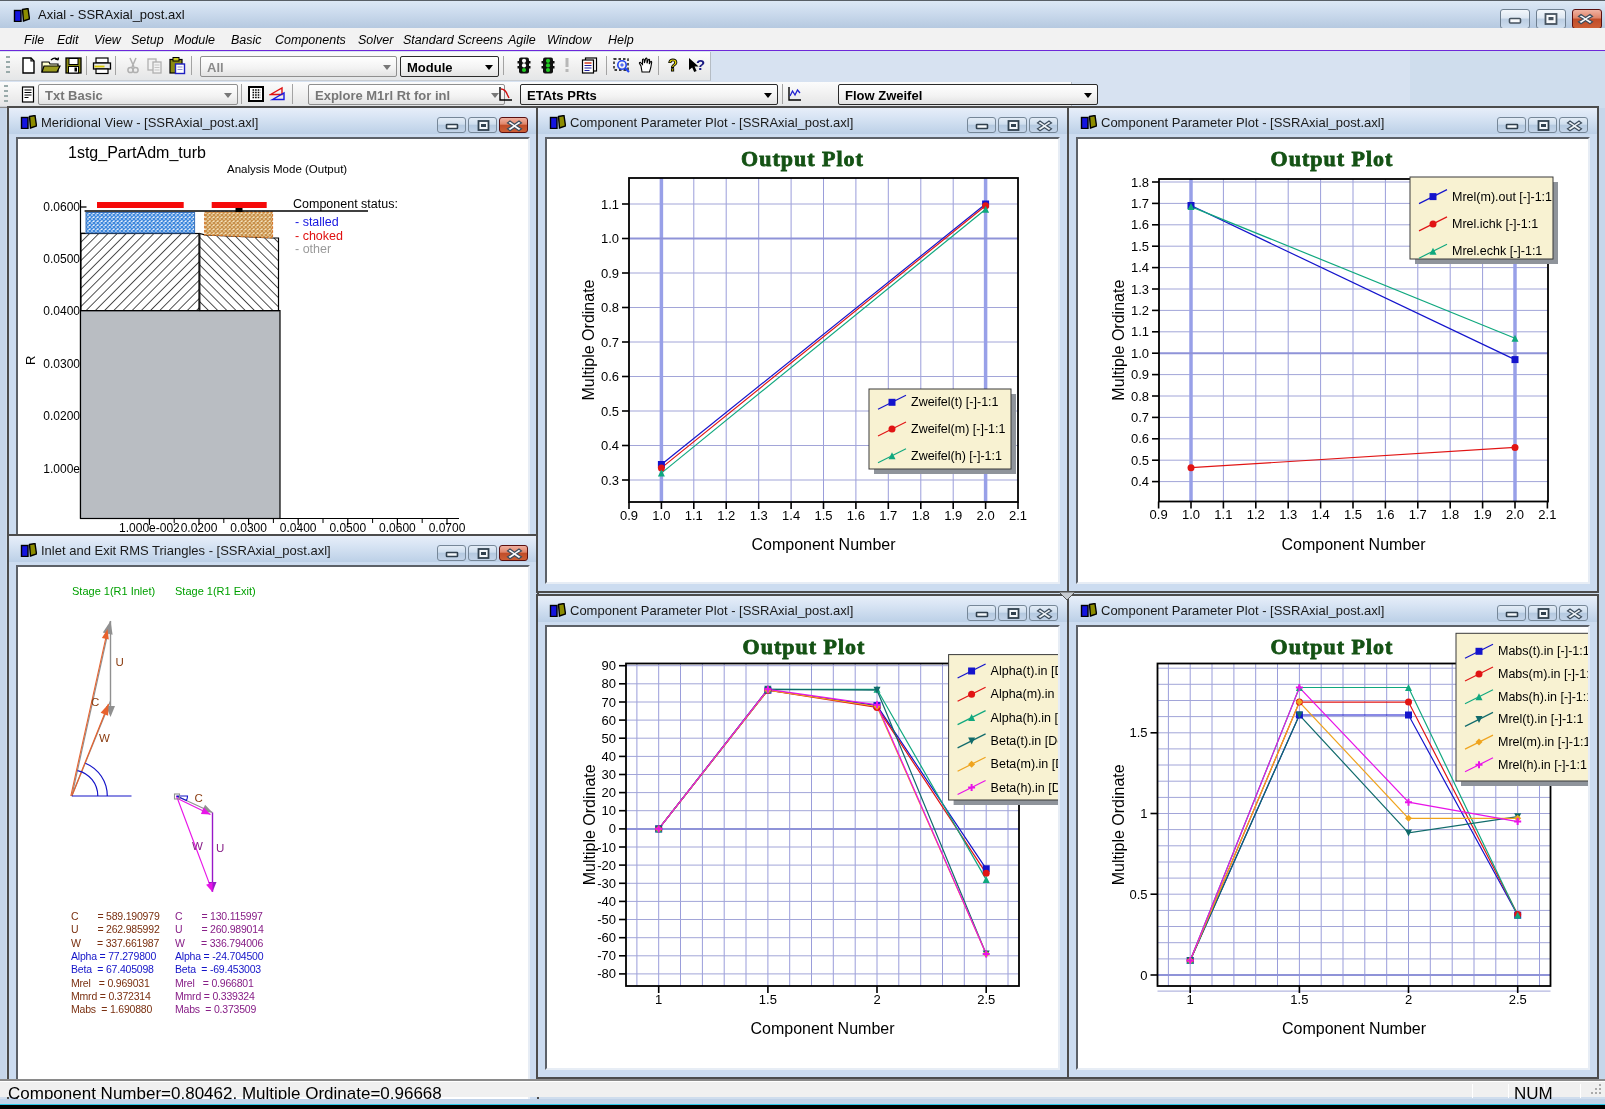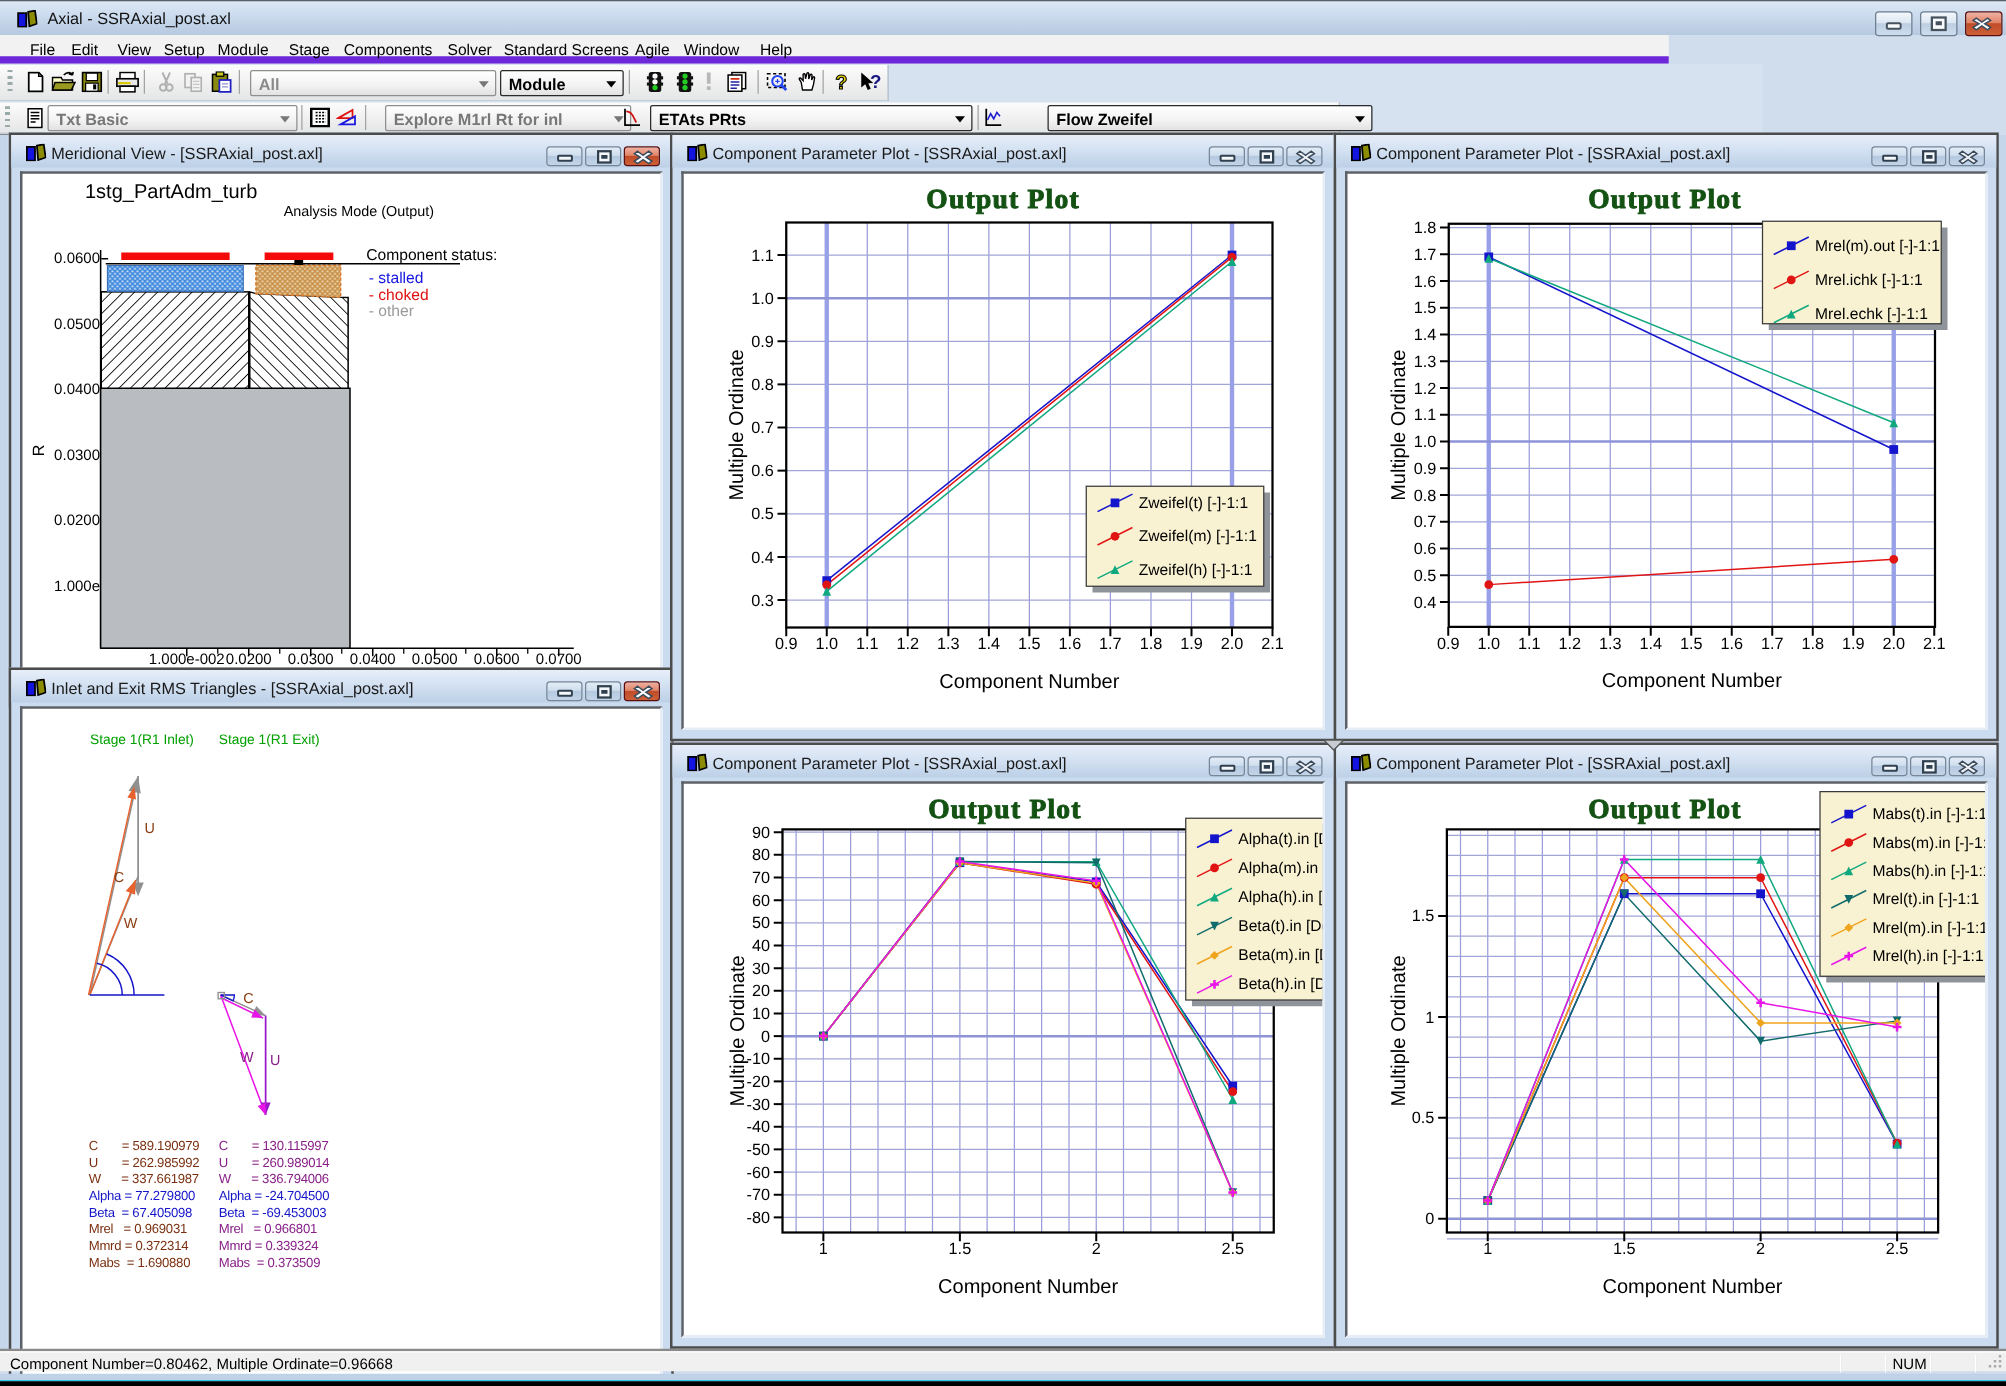--- a/index.html
+++ b/index.html
@@ -4,34 +4,34 @@
 * { margin:0; padding:0; box-sizing:border-box; }
 html,body { width:1605px; height:1109px; overflow:hidden; }
 body { font-family:"Liberation Sans", sans-serif; position:relative; background:#cfdded; }
 .abs { position:absolute; }
 
 #titlebar { position:absolute; left:0; top:0; width:1605px; height:28px;
   background:linear-gradient(180deg,#dce8f5 0%,#cddcee 40%,#b5c9e0 100%);
   border-top:1px solid #585f66; }
 #titlebar .ttext { position:absolute; left:38px; top:6px; font-size:13px; color:#111; }
 #titlebar .ticon { position:absolute; left:13px; top:7px; }
-#menubar { position:absolute; left:0; top:28px; width:1335px; height:23px; background:#f2f2f2; border-bottom:6px solid #6d28d9;}
+#menubar { position:absolute; left:0; top:28px; width:1605px; height:23px; background:#f2f2f2; border-bottom:1px solid #6d28d9;font-style:italic;}
 #menubar span { position:absolute; top:4.5px; font-size:12.5px; color:#000; }
 .toolband { position:absolute; left:0; width:1410px; background:#d7e2f1; }
 .toolraised { position:absolute; top:1px; background:linear-gradient(180deg,#fcfcfc,#ececec 70%,#e4e6e8);
   border-right:1px solid #b5bcc4; border-bottom:1px solid #c8cdd3;}
 .tsep { position:absolute; top:5px; width:1px; height:19px; background:#a3a3a3; }
 .combo { position:absolute; height:21px; border:1px solid #8f8f8f; border-radius:2px;
   background:linear-gradient(180deg,#ffffff,#f2f2f2 60%,#e2e2e2); font-size:13px; font-weight:bold; }
 .combo .ct { position:absolute; left:6px; top:3px; white-space:nowrap;}
 .combo .ca { position:absolute; right:5px; top:8px; width:0; height:0; border-left:4px solid transparent; border-right:4px solid transparent; border-top:5px solid #777; }
 .combo.dark { border:1px solid #2a2a2a; }
 .combo.dark .ca { border-top-color:#000; }
 
-#statusbar { position:absolute; left:0; top:1081px; width:1605px; height:16px; background:#f0f0f0; border-top:1px solid #ffffff; box-shadow:0 -2px 0 #8a8a8a; font-size:12px; color:#000;}
+#statusbar { position:absolute; left:0; top:1081px; width:1605px; height:16px; background:#f0f0f0; border-top:1px solid #ffffff; box-shadow:0 -2px 0 #8a8a8a; font-size:17px; color:#000;}
 
 .cwin { position:absolute; border:2px solid #4c4c4c; background:#ccdcf0; }
 .ctitle { position:absolute; left:0; top:0; right:0; height:26px;
   background:linear-gradient(180deg,#e7eef9 0%,#d6e3f3 40%,#bcd0e7 100%);padding-left:32px; }
 .ctitle .ctext { position:absolute; left:32px; top:7px; font-size:13px; color:#1a1a1a; white-space:nowrap;}
 .ctitle .cicon { position:absolute; left:11px; top:7px; }
 .cbtns { position:absolute; top:9px; right:9px; }
 .wbtn, .wbtn-close { display:inline-block; width:29px; height:16px; margin-left:2px; vertical-align:top;
   border:1px solid #768798; border-radius:3px;
   background:linear-gradient(180deg,#e3ecf6 0%,#cfdeee 45%,#b4c9e0 50%,#c3d4e8 100%); }
@@ -61,21 +61,21 @@
 <span style="position:absolute;left:1572px;top:8px;width:30px;height:20px;border:1px solid #5a1010;border-radius:3px;background:linear-gradient(180deg,#f0b2a2 0%,#e08468 45%,#c04c28 50%,#cd5f36 100%);text-align:center;"><svg width="28" height="18">
         <path d="M8 4.5 L12.5 7.6 L17 4.5 L19.5 6.4 L14.8 9 L19.5 11.8 L17 13.8 L12.5 10.7 L8 13.8 L5.5 11.8 L10.2 9 L5.5 6.4 Z" fill="#fbfcfe" stroke="#3c4c5c" stroke-width="1.2"></path>
       </svg></span>
 </div>
 <div id="menubar">
 <span style="left:24px">File</span>
 <span style="left:57px">Edit</span>
 <span style="left:94px">View</span>
 <span style="left:131px">Setup</span>
 <span style="left:174px">Module</span>
-<span style="left:231px">Stage</span>
+<span style="left:231px">Basic</span>
 <span style="left:275px">Components</span>
 <span style="left:358px">Solver</span>
 <span style="left:403px">Standard Screens</span>
 <span style="left:508px">Agile</span>
 <span style="left:547px">Window</span>
 <span style="left:608px">Help</span>
 </div>
 <div class="toolband" style="top:51px;height:30px;">
 <div class="toolraised" style="left:0px;width:711px;height:29px;"></div>
 <div class="abs" style="left:6px;top:5px;width:4px;height:20px;background:repeating-linear-gradient(180deg,#9aa 0,#9aa 2px,transparent 2px,transparent 5px);"></div>

